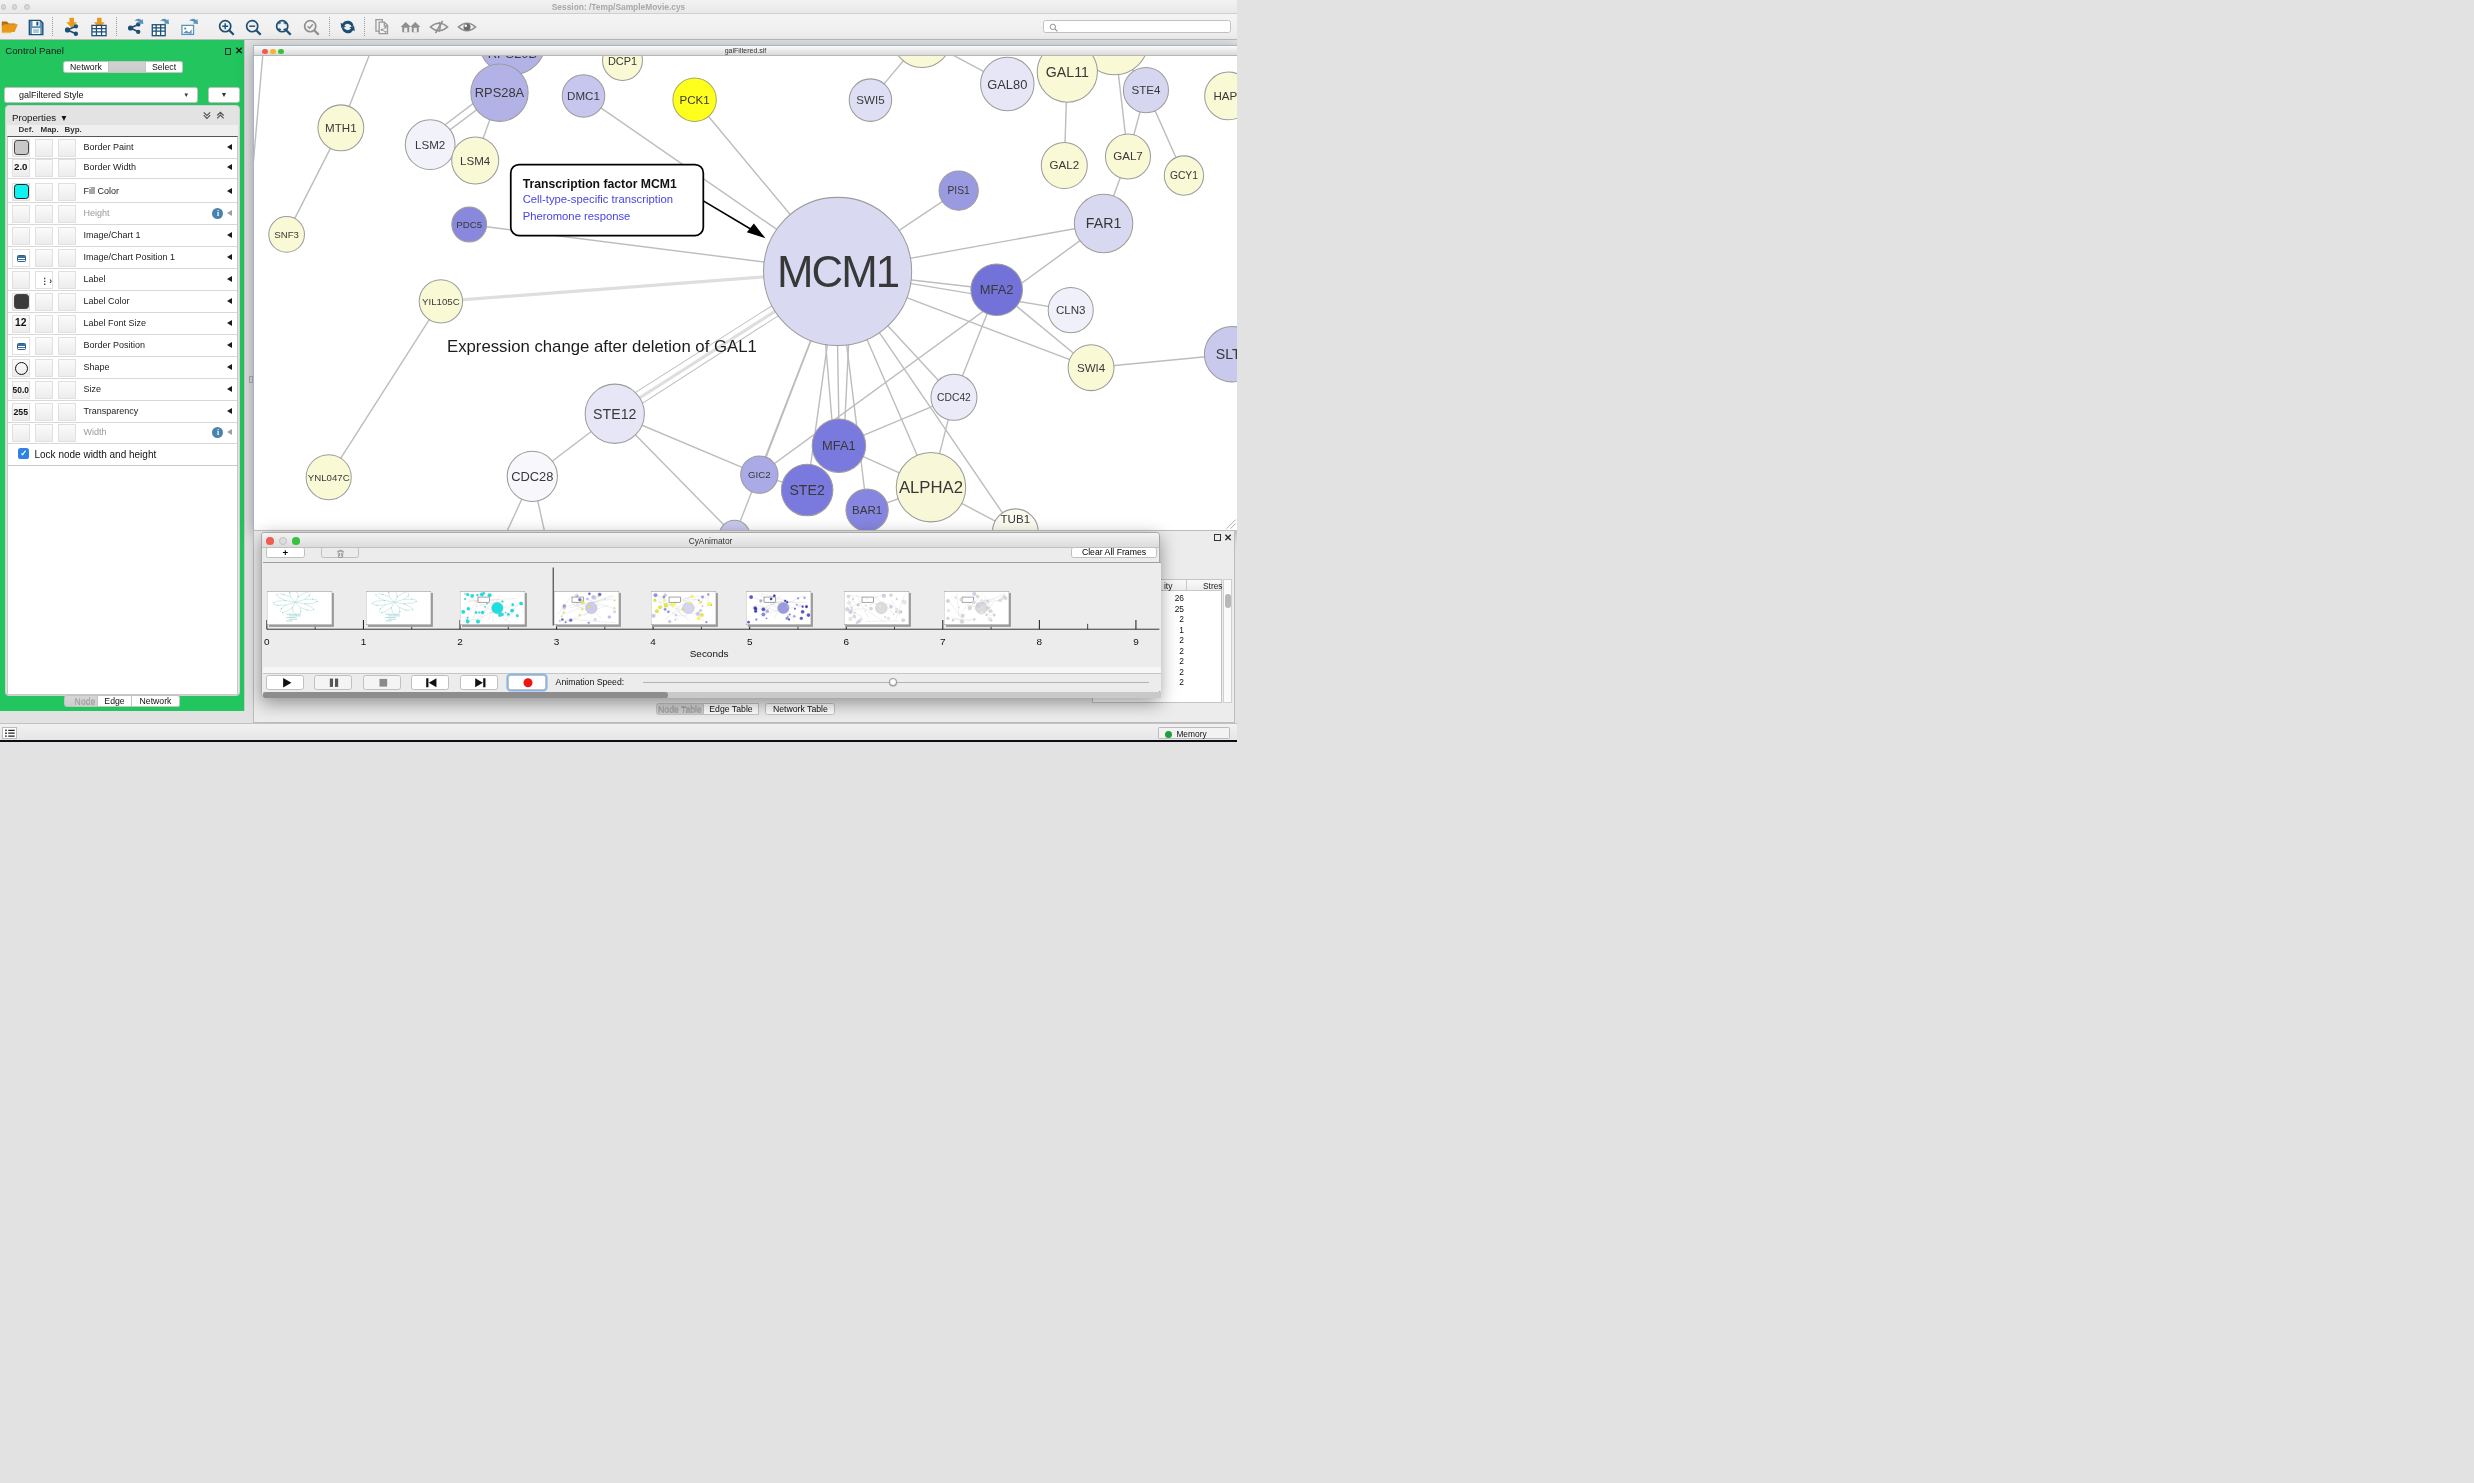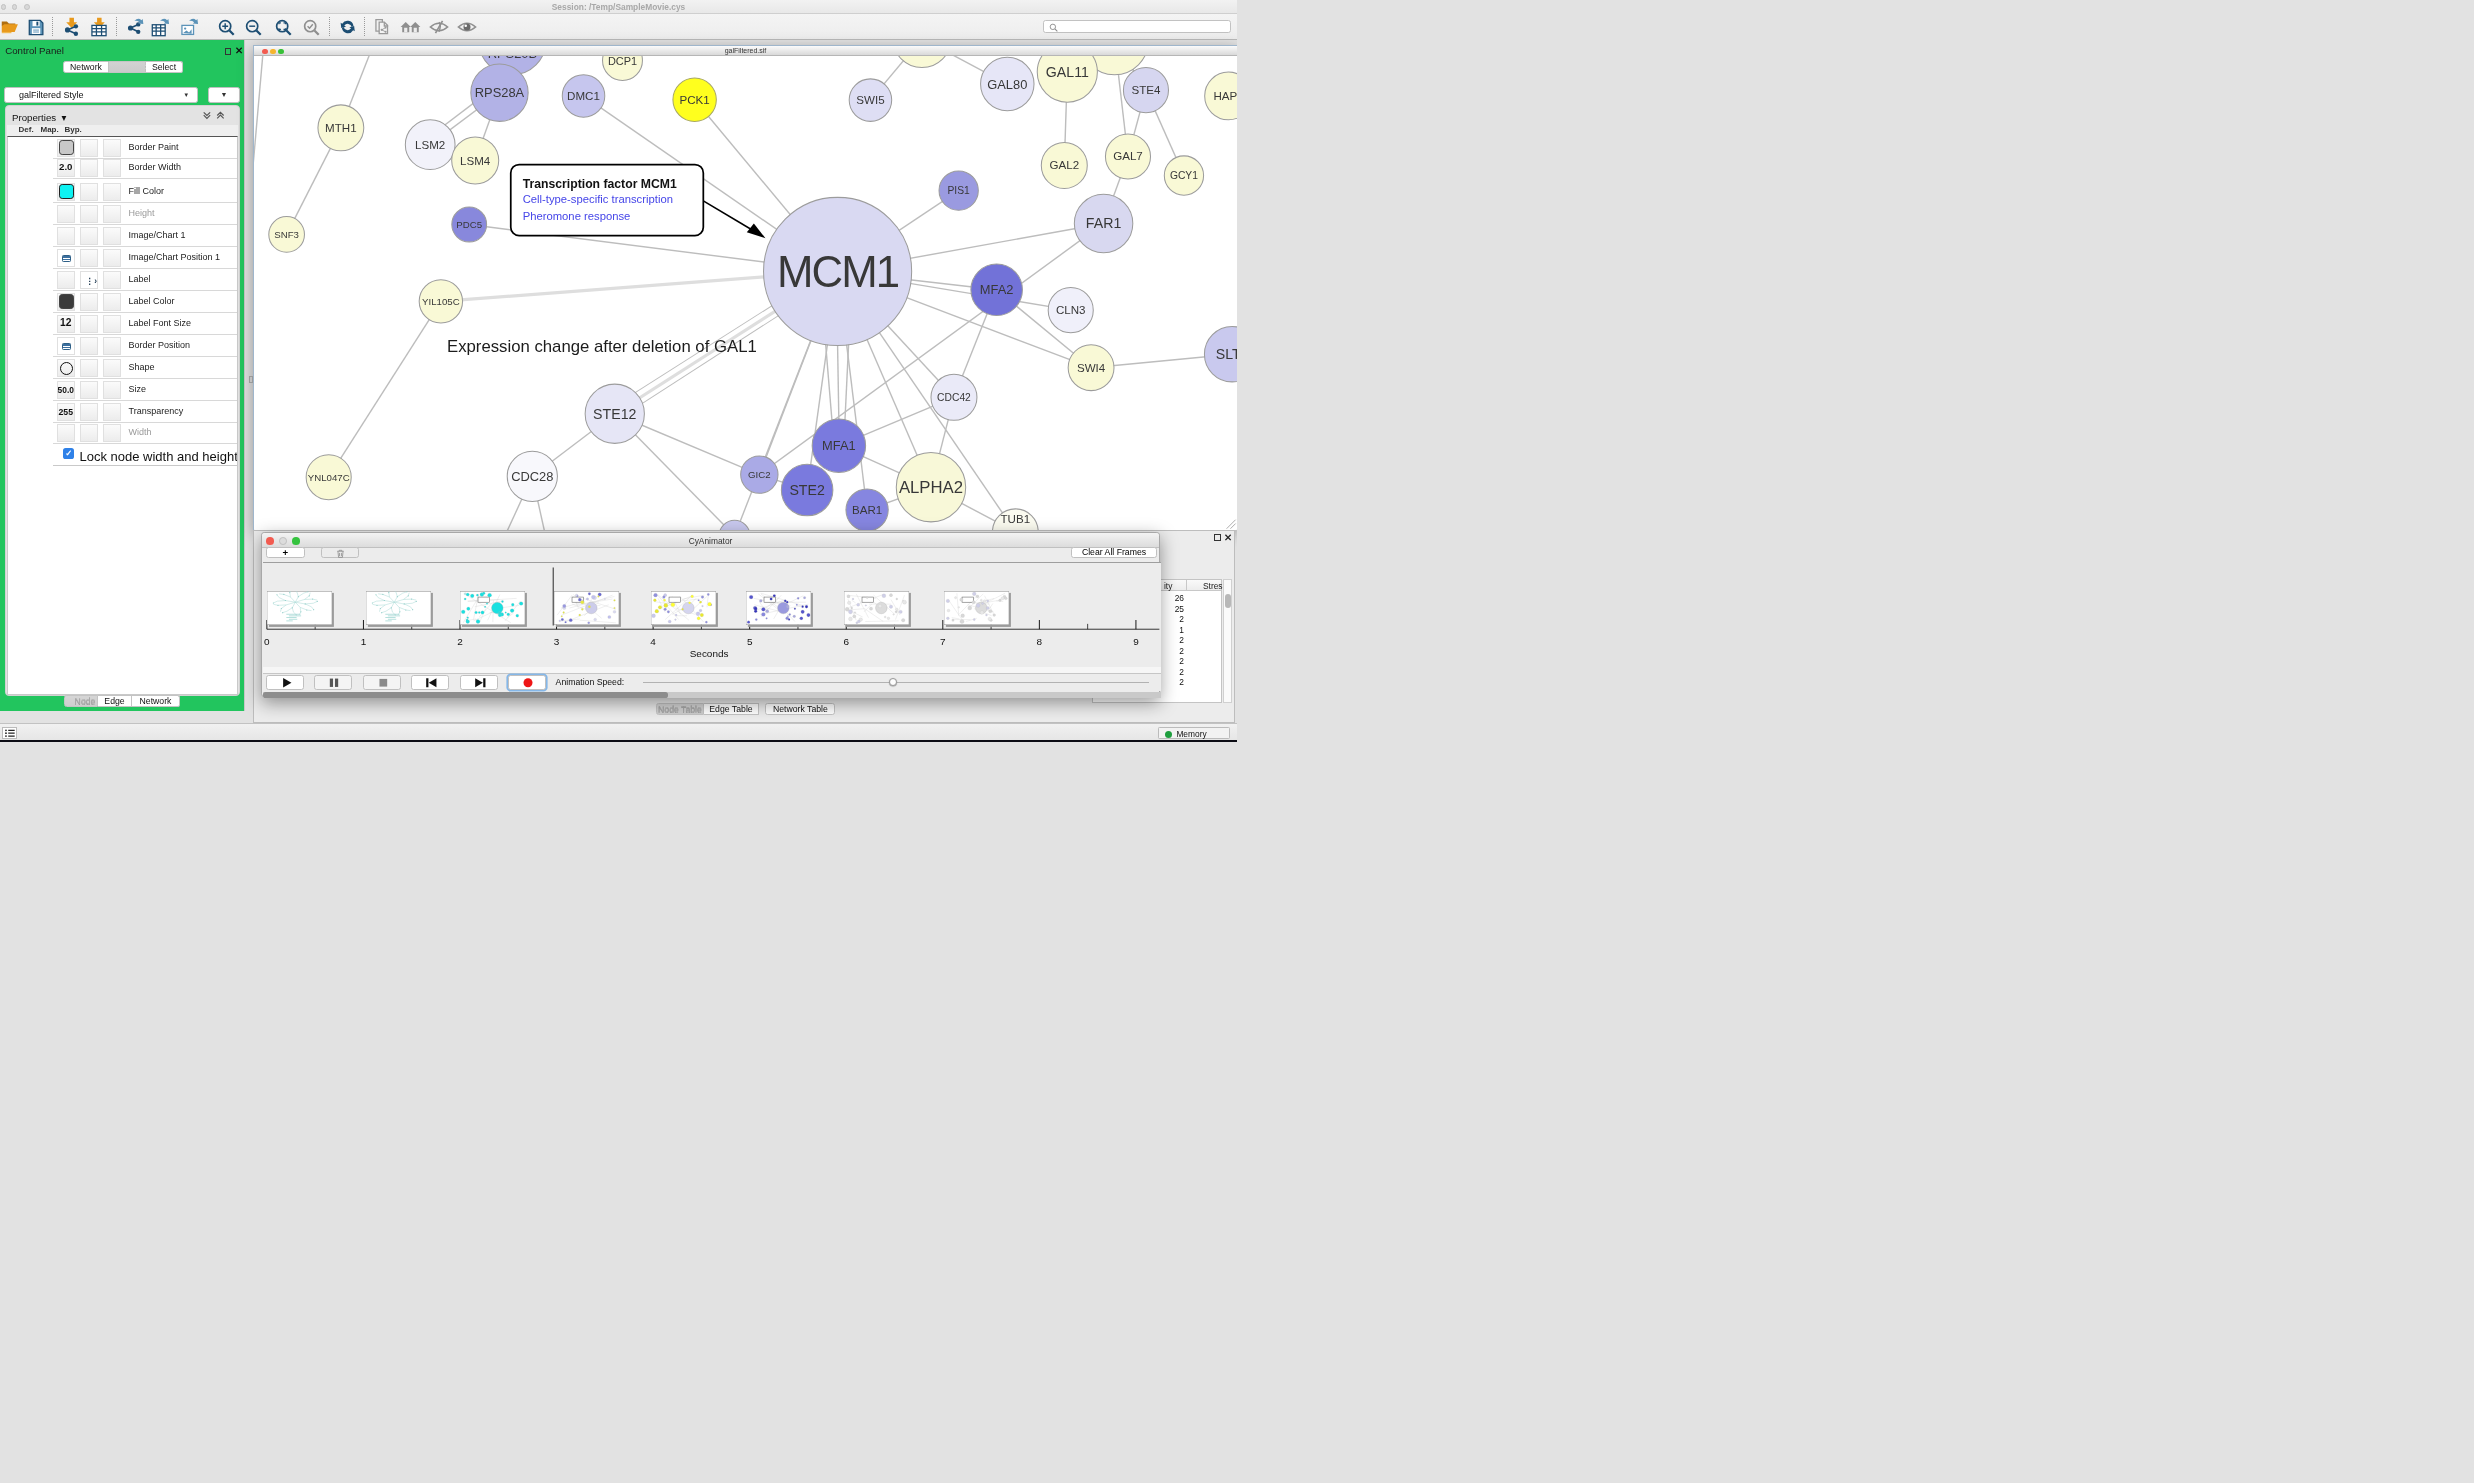--- a/index.html
+++ b/index.html
@@ -23,21 +23,21 @@
 .tab.first { border-left:0.6px solid #c4c4c4; border-radius:2.6px 0 0 2.6px; }
 .tab.last { border-radius:0 2.6px 2.6px 0; }
 .tab.sel { background:linear-gradient(#d2d2d2,#cbcbcb); color:#f5f5f5; text-shadow:0 0.6px 0.6px #999; }
 #stylecombo { position:absolute; left:3.9px; top:47px; width:194px; height:15.5px; background:#fff; border:0.6px solid #c0c0c0; border-radius:2.6px; font-size:9px; color:#111; line-height:14px; padding-left:14px; }
 #stylecombo:after { content:"▾"; position:absolute; right:9px; top:0; font-size:7px; color:#333; }
 #stylebtn { position:absolute; left:208px; top:47px; width:32px; height:15.5px; background:#fff; border:0.6px solid #c0c0c0; border-radius:2.6px; text-align:center; font-size:7px; color:#333; line-height:14px; }
 #props { position:absolute; left:5.2px; top:65px; width:235px; height:591px; background:#e3e3e3; border:0.6px solid #d2d2d2; border-radius:3.9px; }
 #props-h { position:absolute; left:5.8px; top:5.8px; font-size:9.7px; color:#111; }
 #defmap { position:absolute; left:1.3px; top:19.3px; width:231px; height:11px; background:#efefef; font-size:8px; font-weight:bold; color:#333; }
 #ptable { position:absolute; left:1.3px; top:30px; width:231px; height:559px; background:#fff; border-top:1px solid #555; border-left:0.6px solid #c9c9c9; border-right:0.6px solid #c9c9c9; border-bottom:0.6px solid #c9c9c9; overflow:hidden; }
-.prow { position:absolute; left:0; width:100%; height:22px; border-bottom:0.6px solid #d8d8d8;margin-left:45px; }
+.prow { position:absolute; left:0; width:100%; height:22px; border-bottom:0.6px solid #d8d8d8; }
 .pcell { position:absolute; top:1.9px; width:18px; height:18px; background:linear-gradient(#fbfbfb,#ececec); border:0.6px solid #e0e0e0; }
 .plabel { position:absolute; left:75px; top:5.2px; font-size:9px; color:#1c1c1c; }
 .plabel.dis { color:#9a9a9a; }
 .arr { position:absolute; right:5.2px; top:7px; width:0; height:0; border-top:3.9px solid transparent; border-bottom:3.9px solid transparent; border-right:5.8px solid #1a1a1a; }
 .arr.dis { border-right-color:#9e9e9e; }
 .swatch { position:absolute; left:3.2px; top:1.3px; width:15.5px; height:15.5px; border-radius:3.2px; border:1px solid #444; }
 .bignum { position:absolute; top:3.9px; width:24.5px; text-align:center; font-weight:bold; color:#111; }
 .infoi { position:absolute; right:14px; top:5.2px; width:11px; height:11px; border-radius:50%; background:#4983ad; color:#fff; font-weight:bold; font-size:7.7px; text-align:center; line-height:11px; }
 .infoi:before { content:"i"; font-family:"Liberation Serif",serif; }
 .posicon { position:absolute; width:9px; height:7px; border:1px solid #2e5f87; border-radius:1.3px; background:linear-gradient(#3c70a0 0 1.9px, #fff 1.9px 2.9px, #3c70a0 2.9px 4.2px, #fff 4.2px 5.2px, #3c70a0 5.2px); }
@@ -338,21 +338,21 @@
       <div class="prow" style="top:285px;">
           <div class="pcell" style="left:3.2px;"></div>
           <div class="pcell" style="left:27px;"></div>
           <div class="pcell" style="left:50px;"></div>
           <div class="plabel dis">Width</div>
           <div class="infoi"></div>
           <div class="arr dis"></div>
         </div>
       <div class="prow" style="top:307px;border-bottom:0.6px solid #c9c9c9;">
           <div class="cbx">✓</div>
-          <div style="position:absolute;left:26px;top:5.2px;font-size:13px;color:#111;">Lock node width and height</div>
+          <div style="position:absolute;left:26px;top:5.2px;font-size:10px;color:#111;">Lock node width and height</div>
         </div>
     </div>
   </div>
   <div class="tabs" style="left:64px; top:655px;">
     <div class="tab first" style="width:34px;color:#aaa;background:linear-gradient(#d6d6d6,#cecece);text-shadow:0 0.6px 0.6px #999;padding-left:8px;">Node</div>
     <div class="tab" style="width:34px;">Edge</div>
     <div class="tab last" style="width:48px;">Network</div>
   </div>
 </div>
 

